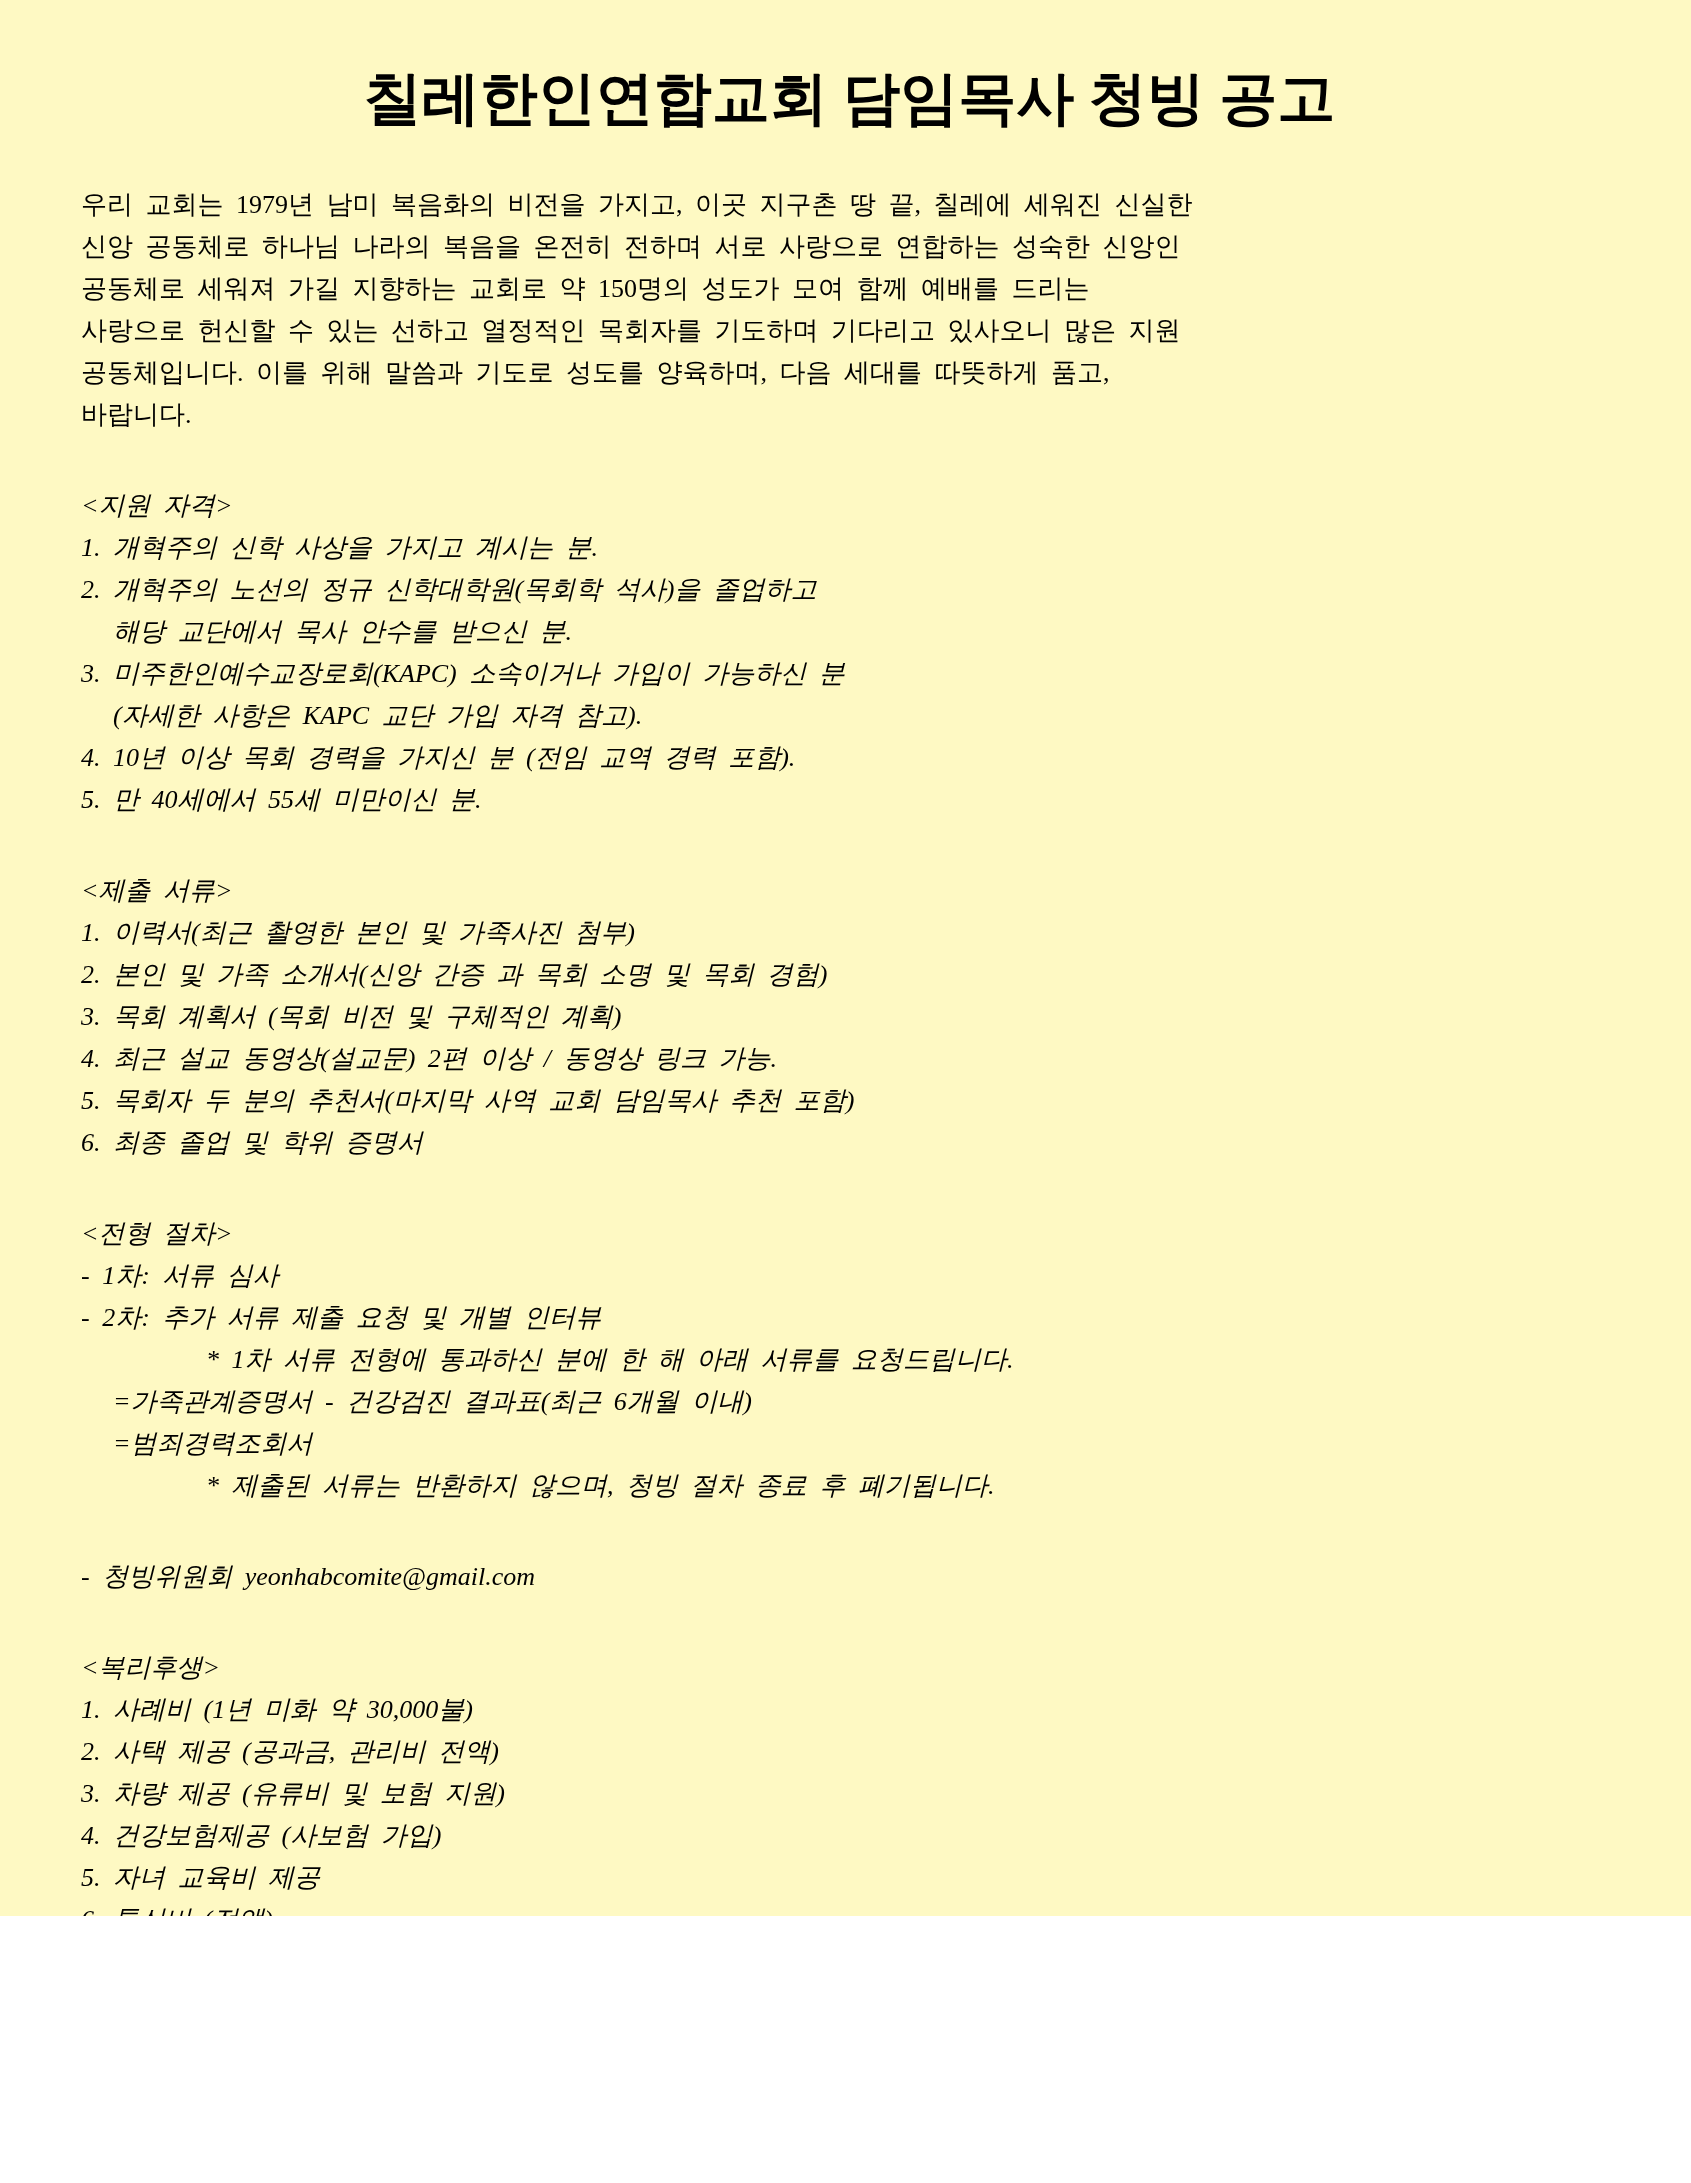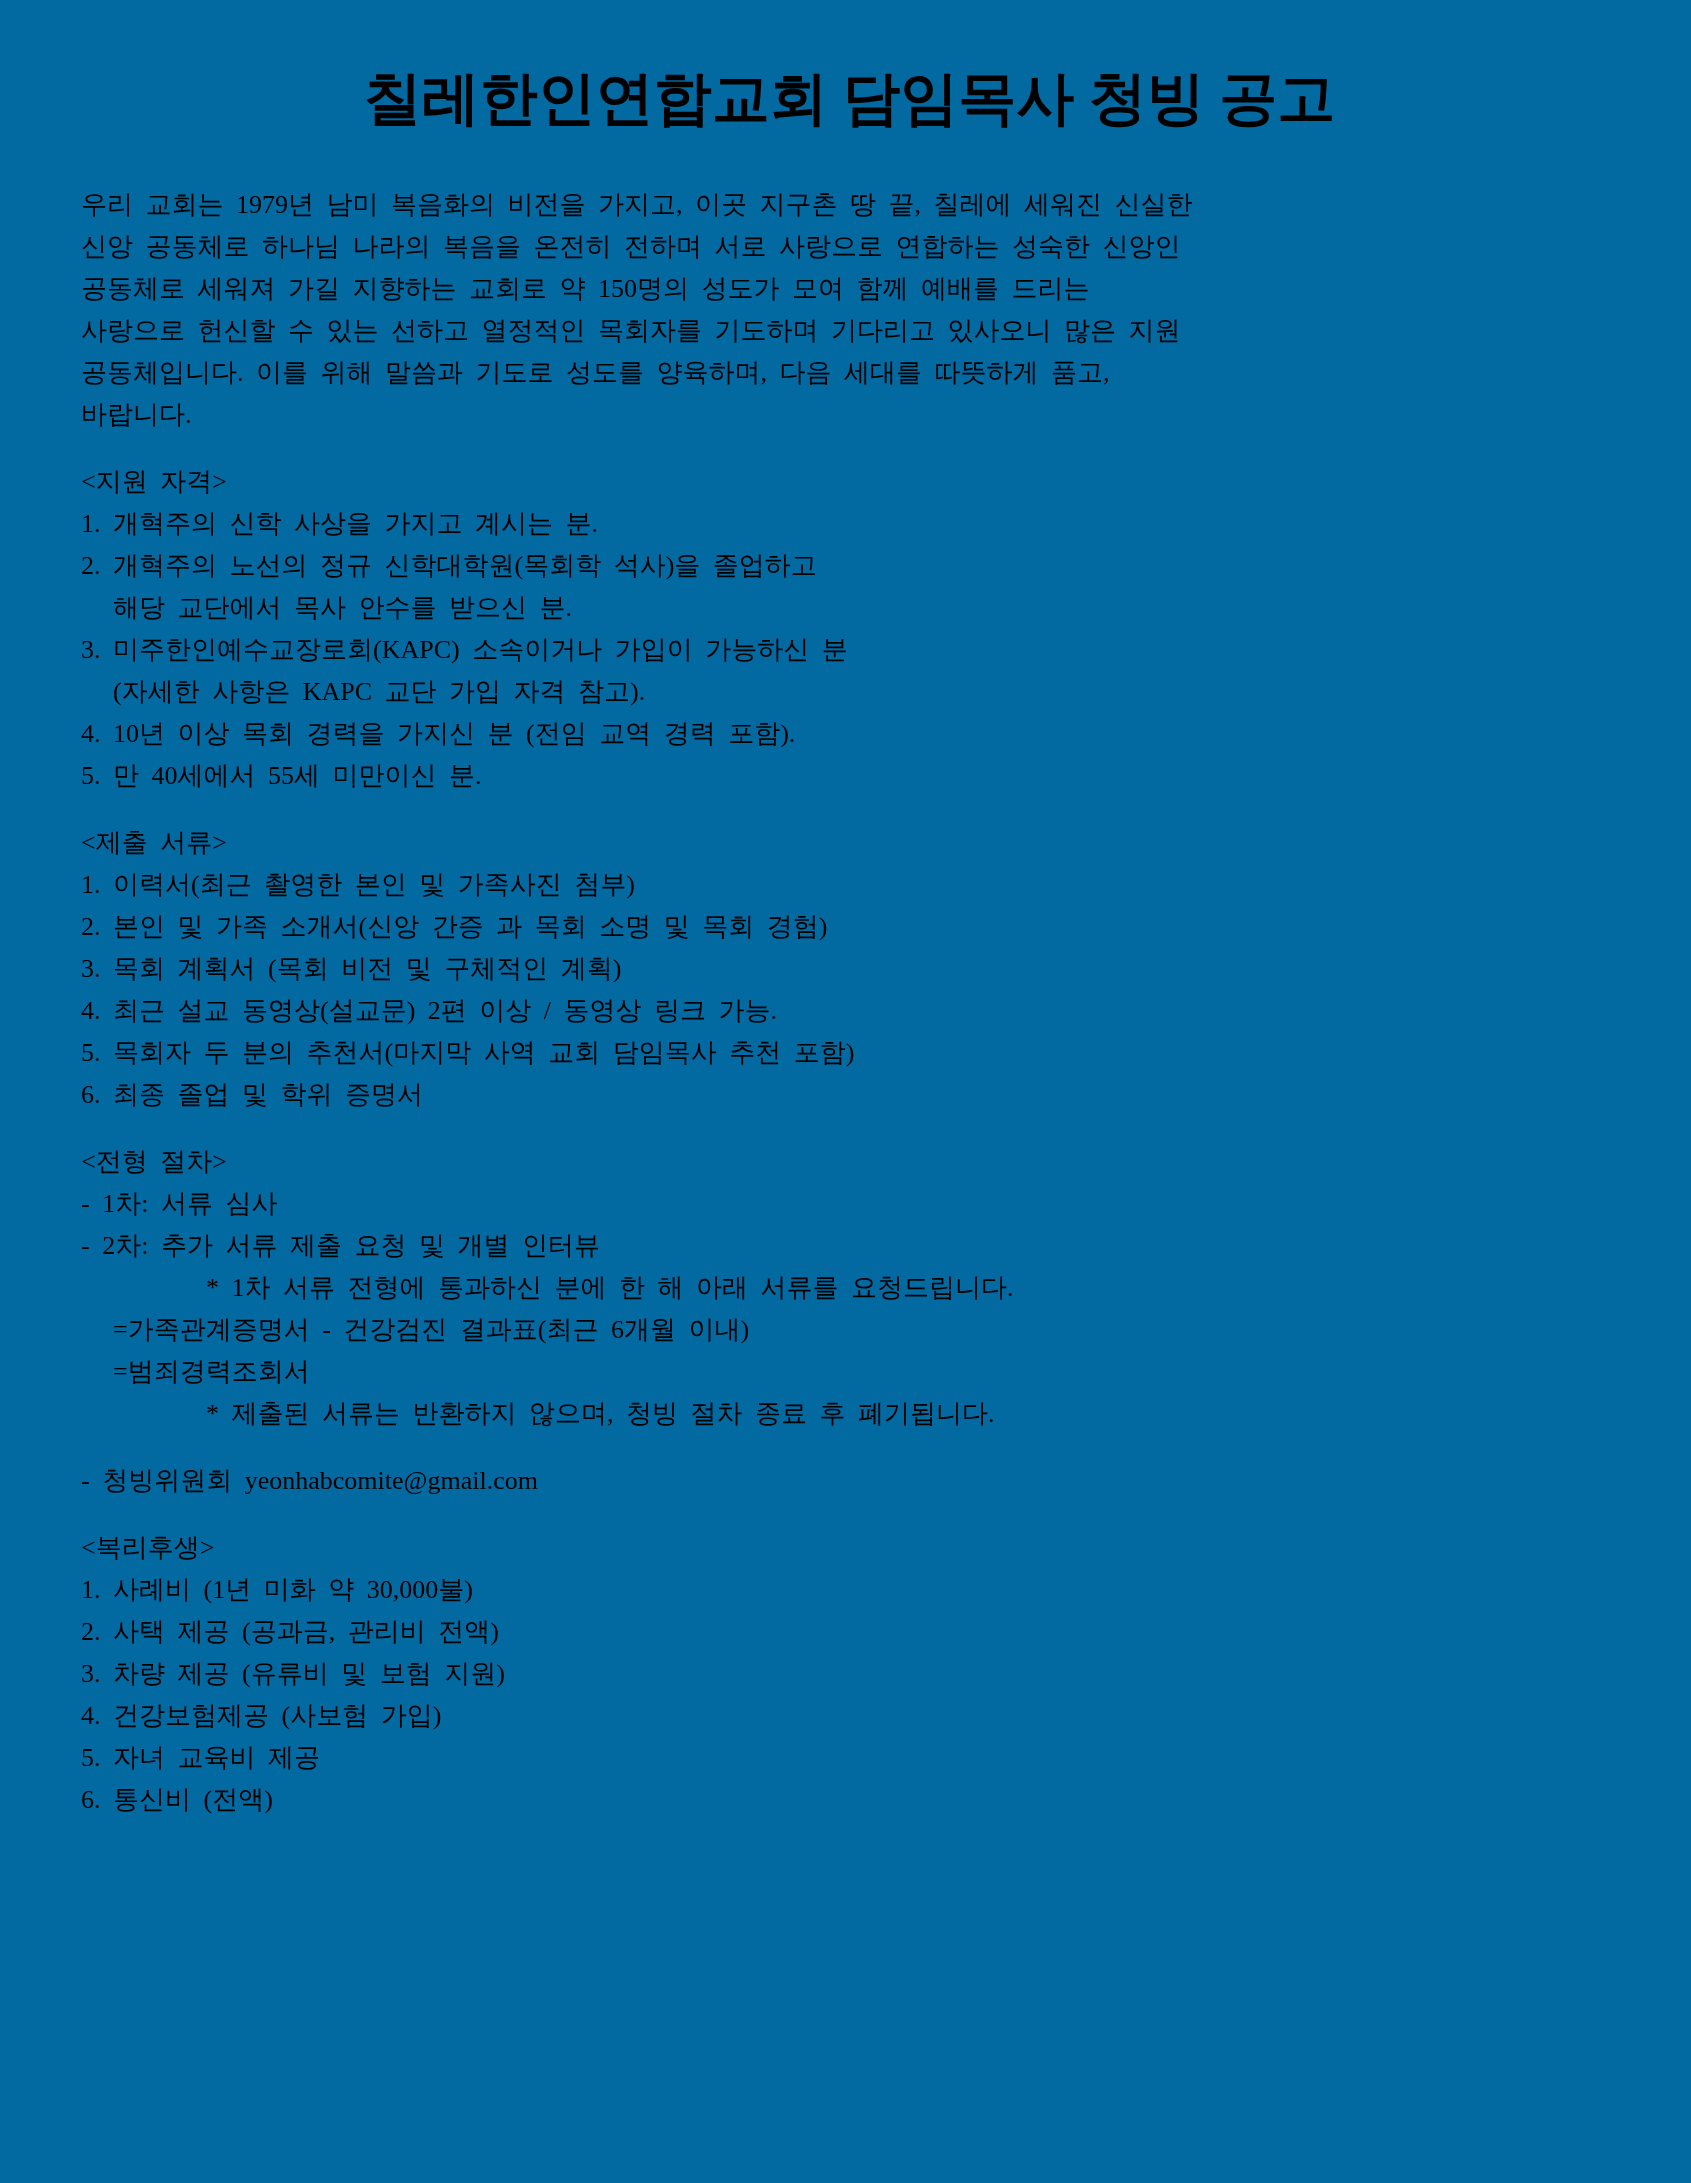--- a/index.html
+++ b/index.html
@@ -4,37 +4,37 @@
 <style>
   html, body {
     margin: 0;
     padding: 0;
     background: #ffffff;
     overflow: hidden;
   }
   .page {
     position: relative;
     width: 1691px;
-    height: 2183px;
+    height: 1916px;
     box-sizing: border-box;
-    background: #0369a1;
+    background: #fef9c3;
     color: #000000;
     padding: 62px 73px 0 81px;
     font-family: "Liberation Serif", "DejaVu Serif", serif;
   }
   .title {
     margin: 0;
     font-size: 58px;
     line-height: 74px;
     font-weight: 700;
     text-align: center;
     white-space: nowrap;
   }
   .para { margin-top: 48px; }
-  .sec  { margin-top: 25px; }
+  .sec  { margin-top: 49px; font-style: italic; }
   .ln {
     font-size: 26px;
     line-height: 42px;
     font-weight: 400;
     white-space: nowrap;
     word-spacing: 6px;
   }
   .ind1 { padding-left: 32px; }   
   .ind2 { padding-left: 32px; }   
   .ind3 { padding-left: 125px; }  

